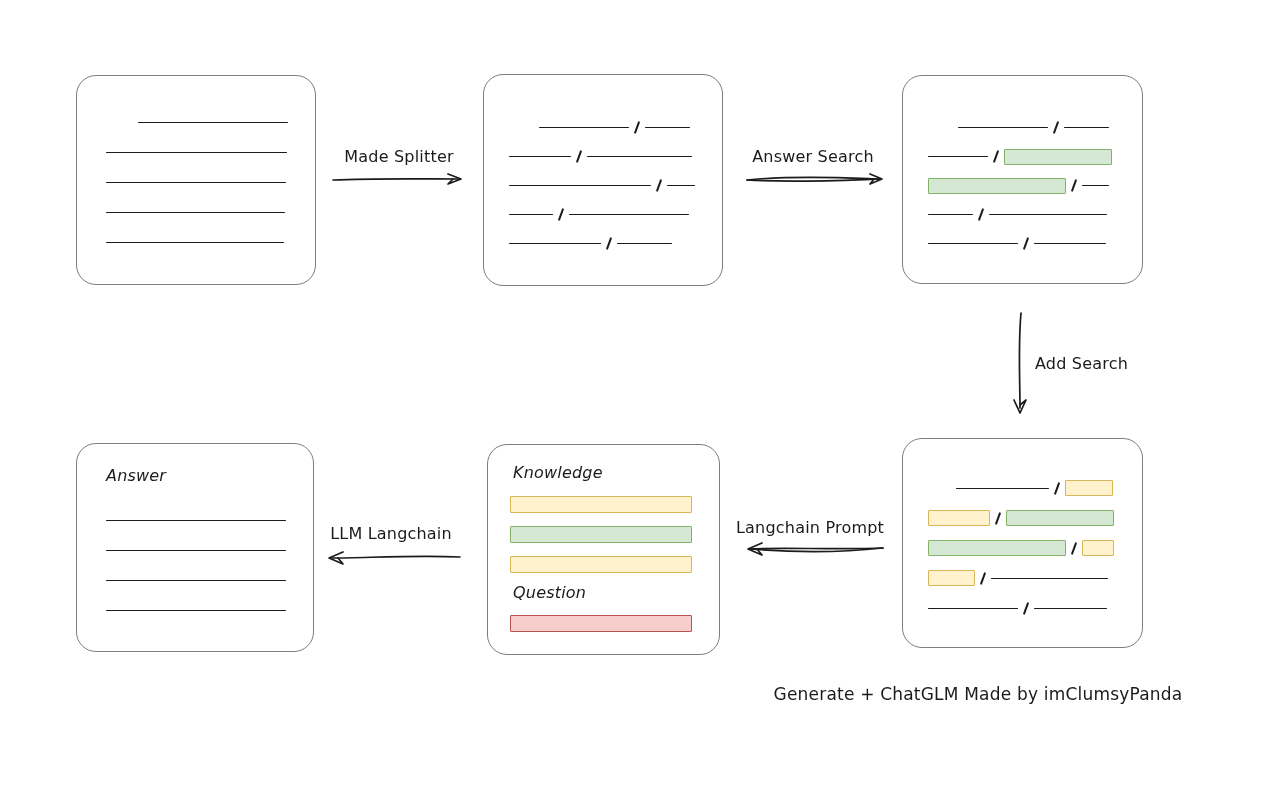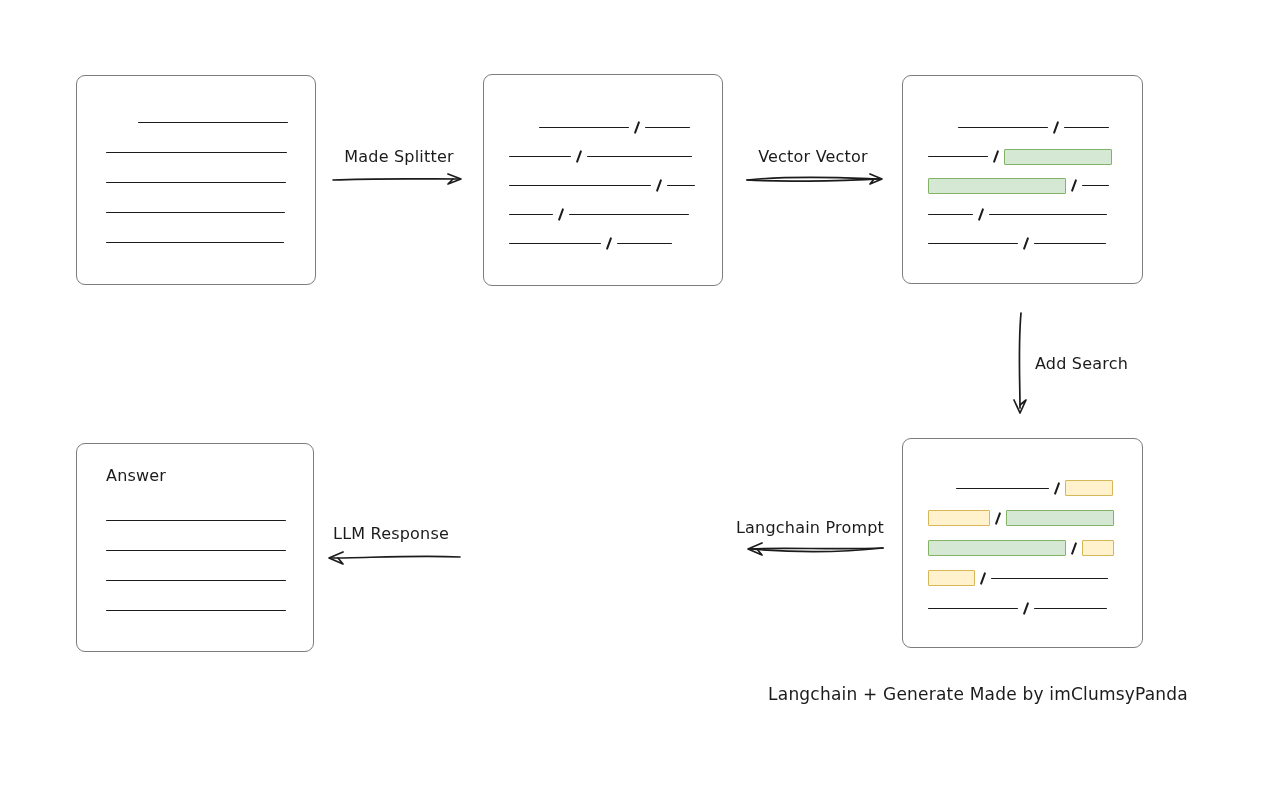--- a/index.html
+++ b/index.html
@@ -2,21 +2,21 @@
 <html style="--ink: #1b1b1b; --box-border: #7d7d7d; --yellow-fill: #fff2cc; --yellow-stroke: #d6b656; --green-fill: #d5e8d4; --green-stroke: #82b366; --red-fill: #f8cecc; --red-stroke: #b85450;"><head>
 <meta charset="utf-8">
 <style>
   html,body{margin:0;padding:0;background:#ffffff;}
   .canvas{
     position:relative;width:1262px;height:792px;background:#ffffff;overflow:hidden;
     font-family:"DejaVu Sans","Liberation Sans",sans-serif;color:var(--ink,#1b1b1b);
   }
   .box{
     position:absolute;border:1.6px solid var(--box-border,#7d7d7d);
-    border-radius:9px;background:#ffffff;box-sizing:border-box;
+    border-radius:20px;background:#ffffff;box-sizing:border-box;font-style:italic;
   }
   .rows{position:absolute;left:25px;right:20px;}
   .row{display:flex;align-items:center;}
   .seg-line{height:0;border-top:1.7px solid var(--ink,#1b1b1b);border-radius:1px;}
   .seg-gap{height:1px;}
   .seg-slash{
     width:2px;height:13px;background:var(--ink,#1b1b1b);
     transform:rotate(20deg);margin:0 7px;border-radius:1px;flex:0 0 2px;
   }
   .seg-rect{height:16px;box-sizing:border-box;border-radius:1px;border:1.6px solid;}
@@ -152,20 +152,32 @@
           <div class="seg-line" style="width: 117px;"></div>
         </div>
         <div class="row" style="height: 30px;">
           <div class="seg-line" style="width: 90px;"></div>
           <div class="seg-slash"></div>
           <div class="seg-line" style="width: 73px;"></div>
         </div>
       </div>
   </div>
 
+  <div class="box" style="left:487px;top:444px;width:233px;height:211px">
+    <div class="box-label" style="left:25px;top:18px">Knowledge</div>
+    <div class="bars" style="left:22px;top:51px;width:182px">
+        <div class="bar yellow"></div>
+        <div class="bar green"></div>
+        <div class="bar yellow"></div>
+      </div>
+    <div class="box-label" style="left:25px;top:138px">Question</div>
+    <div class="bars" style="left:22px;top:170px;width:182px">
+        <div class="bar red"></div>
+      </div>
+  </div>
 
   <div class="box" style="left:76px;top:443px;width:238px;height:209px">
     <div class="box-label" style="left:29px;top:22px">Answer</div>
     <div class="rows" style="top:61px;left:29px;right:27px">
         <div class="row" style="height: 30px;">
           <div class="seg-line" style="width: 180px;"></div>
         </div>
         <div class="row" style="height: 30px;">
           <div class="seg-line" style="width: 180px;"></div>
         </div>
@@ -177,41 +189,41 @@
         </div>
       </div>
   </div>
 
   <div class="arrow-label" style="left:333px;top:147px;width:132px">Made Splitter</div>
   <svg class="arrow" style="left:331px;top:170px" width="140" height="18" viewBox="0 0 140 18">
     <path d="M2,10 C45,8 95,9 129,9"></path>
     <polyline points="117,4 130,9 117,14 122,9"></polyline>
   </svg>
 
-  <div class="arrow-label" style="left:743px;top:147px;width:140px">Vector Vector</div>
+  <div class="arrow-label" style="left:743px;top:147px;width:140px">Answer Search</div>
   <svg class="arrow" style="left:745px;top:171px" width="145" height="16" viewBox="0 0 145 16">
     <path d="M2,9 C50,4 105,7 135,8"></path>
     <path d="M2,9 C50,12 105,9 135,8"></path>
     <polyline points="125,3 137,8 125,13 129,8"></polyline>
   </svg>
 
   <svg class="arrow" style="left:1009px;top:311px" width="22" height="110" viewBox="0 0 22 110">
     <path d="M12,2 C9,35 11,70 11,97"></path>
     <polyline points="5,89 11,102 17,89 11,94"></polyline>
   </svg>
   <div class="arrow-label" style="left:1035px;top:354px;text-align:left">Add Search</div>
 
   <div class="arrow-label" style="left:736px;top:518px;width:148px">Langchain Prompt</div>
   <svg class="arrow" style="left:737px;top:541px" width="148" height="16" viewBox="0 0 148 16">
     <path d="M146,7 C100,12 50,11 13,8"></path>
     <path d="M146,7 C100,9 45,6 13,8"></path>
     <polyline points="25,2 11,8 25,14 20,8"></polyline>
   </svg>
 
-  <div class="arrow-label" style="left:328px;top:524px;width:126px">LLM Response</div>
+  <div class="arrow-label" style="left:328px;top:524px;width:126px">LLM Langchain</div>
   <svg class="arrow" style="left:320px;top:549px" width="142" height="16" viewBox="0 0 142 16">
     <path d="M140,8 C95,6 45,9 11,9"></path>
     <polyline points="23,3 9,9 23,15 18,9"></polyline>
   </svg>
 
-  <div class="caption" style="left:728px;top:684px;width:500px">Langchain + Generate Made by imClumsyPanda</div>
+  <div class="caption" style="left:728px;top:684px;width:500px">Generate + ChatGLM Made by imClumsyPanda</div>
 
 </div>
 
 </body></html>

